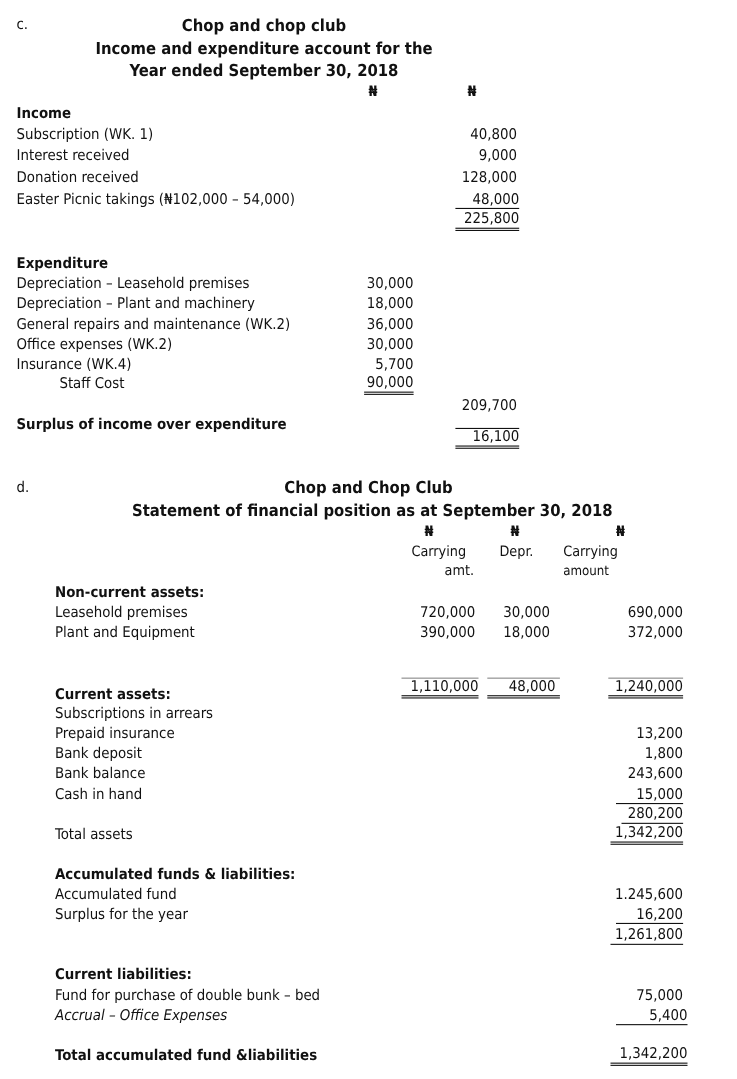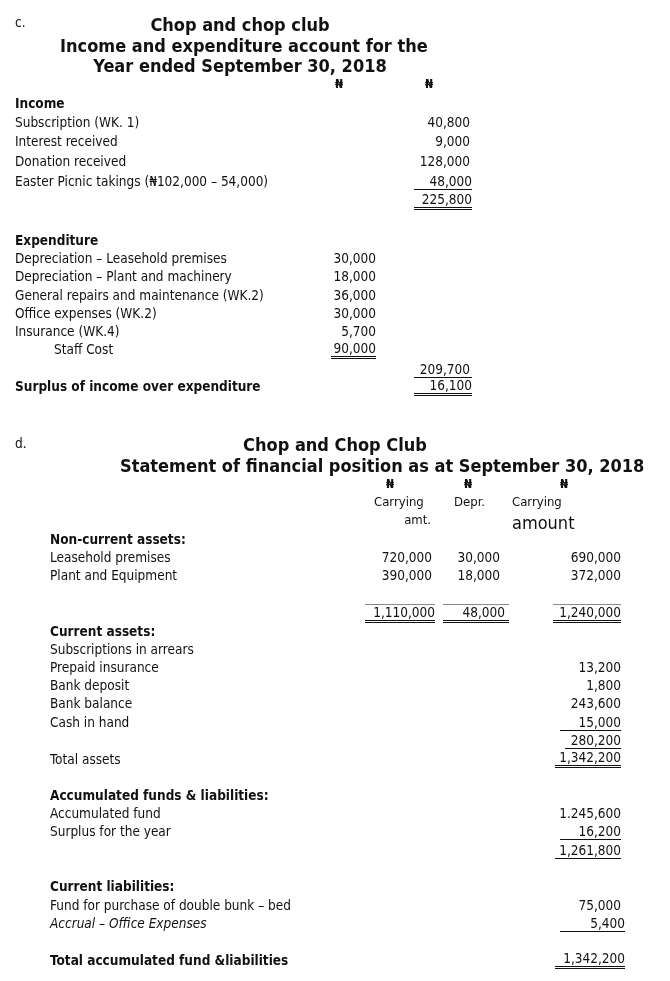--- a/index.html
+++ b/index.html
@@ -1,23 +1,23 @@
 <!DOCTYPE html>
 <html><head>
 <meta charset="utf-8">
 <style>
   html, body { margin:0; padding:0; background:#ffffff; }
   body { width:670px; height:981px; position:relative; overflow:hidden;
          font-family:"DejaVu Sans Condensed","DejaVu Sans", sans-serif; color:#111; font-size:13.5px; }
   .abs { position:absolute; white-space:nowrap; }
   .b { font-weight:bold; }
-  .title { font-weight:bold; font-size:18px; text-align:center; }
+  .title { font-weight:bold; font-size:15px; text-align:center; }
   .r { text-align:right; }
   .ul { border-bottom:1.3px solid #111; }
-  .ol { border-top:1.3px solid #111; }
+  .ol { border-top:1.3px solid #111;margin-top:12px; }
   .dul { border-bottom:3px double #111; }
   .naira { font-weight:bold; font-size:13px; }
   .lbl { font-size:13.5px; }
 </style>
 </head>
 <body>
 
 <div>
   <div class="abs lbl" style="left:15px;top:14px;">c.</div>
   <div class="abs title" style="left:90px;width:300px;top:14px;">Chop and chop club</div>
@@ -63,21 +63,21 @@
   <div class="abs title" style="left:120px;width:430px;top:455px;">Statement of financial position as at September 30, 2018</div>
 
   <div class="abs naira" style="left:386px;top:476px;">₦</div>
   <div class="abs naira" style="left:464px;top:476px;">₦</div>
   <div class="abs naira" style="left:560px;top:476px;">₦</div>
 
   <div class="abs" style="left:374px;top:494px;font-size:13px;">Carrying</div>
   <div class="abs r" style="left:374px;width:57px;top:512px;font-size:13px;">amt.</div>
   <div class="abs" style="left:454px;top:494px;font-size:13px;">Depr.</div>
   <div class="abs" style="left:512px;top:494px;font-size:13px;">Carrying</div>
-  <div class="abs" style="left:512px;top:512px;font-size:18px;">amount</div>
+  <div class="abs" style="left:512px;top:512px;font-size:12px;">amount</div>
 
   <div class="abs b" style="left:50px;top:531px;">Non-current assets:</div>
 
   <div class="abs" style="left:50px;top:549px;">Leasehold premises</div>
   <div class="abs r" style="left:360px;width:72px;top:549px;">720,000</div>
   <div class="abs r" style="left:440px;width:60px;top:549px;">30,000</div>
   <div class="abs r" style="left:540px;width:81px;top:549px;">690,000</div>
 
   <div class="abs" style="left:50px;top:567px;">Plant and Equipment</div>
   <div class="abs r" style="left:360px;width:72px;top:567px;">390,000</div>

